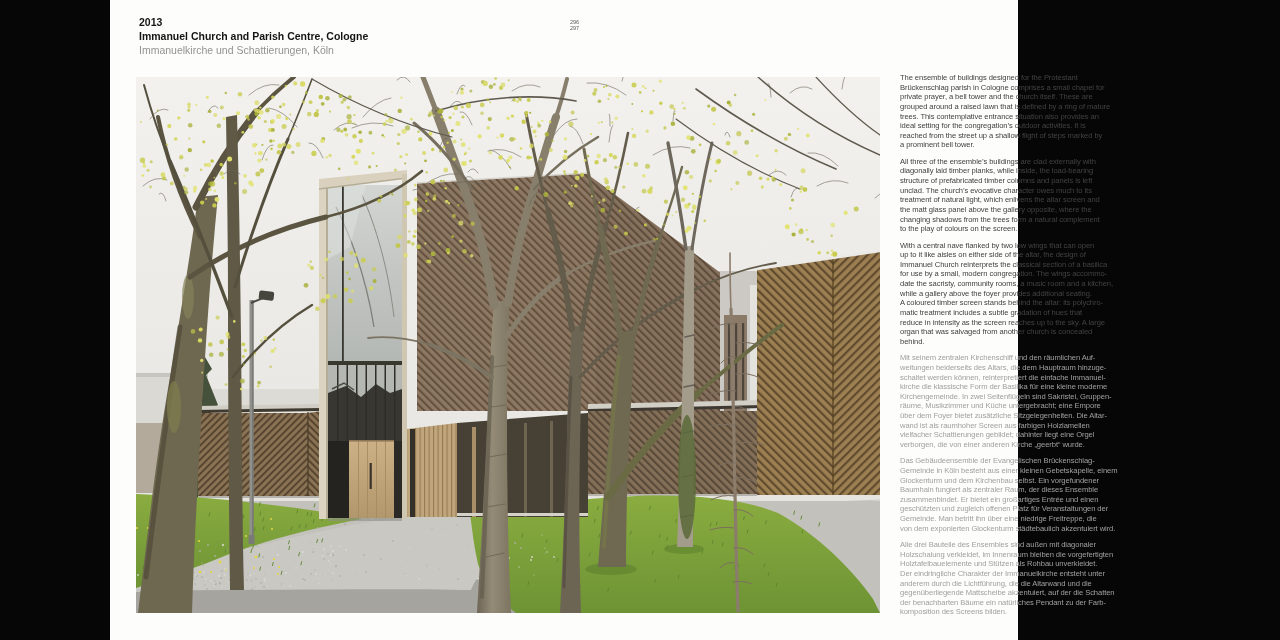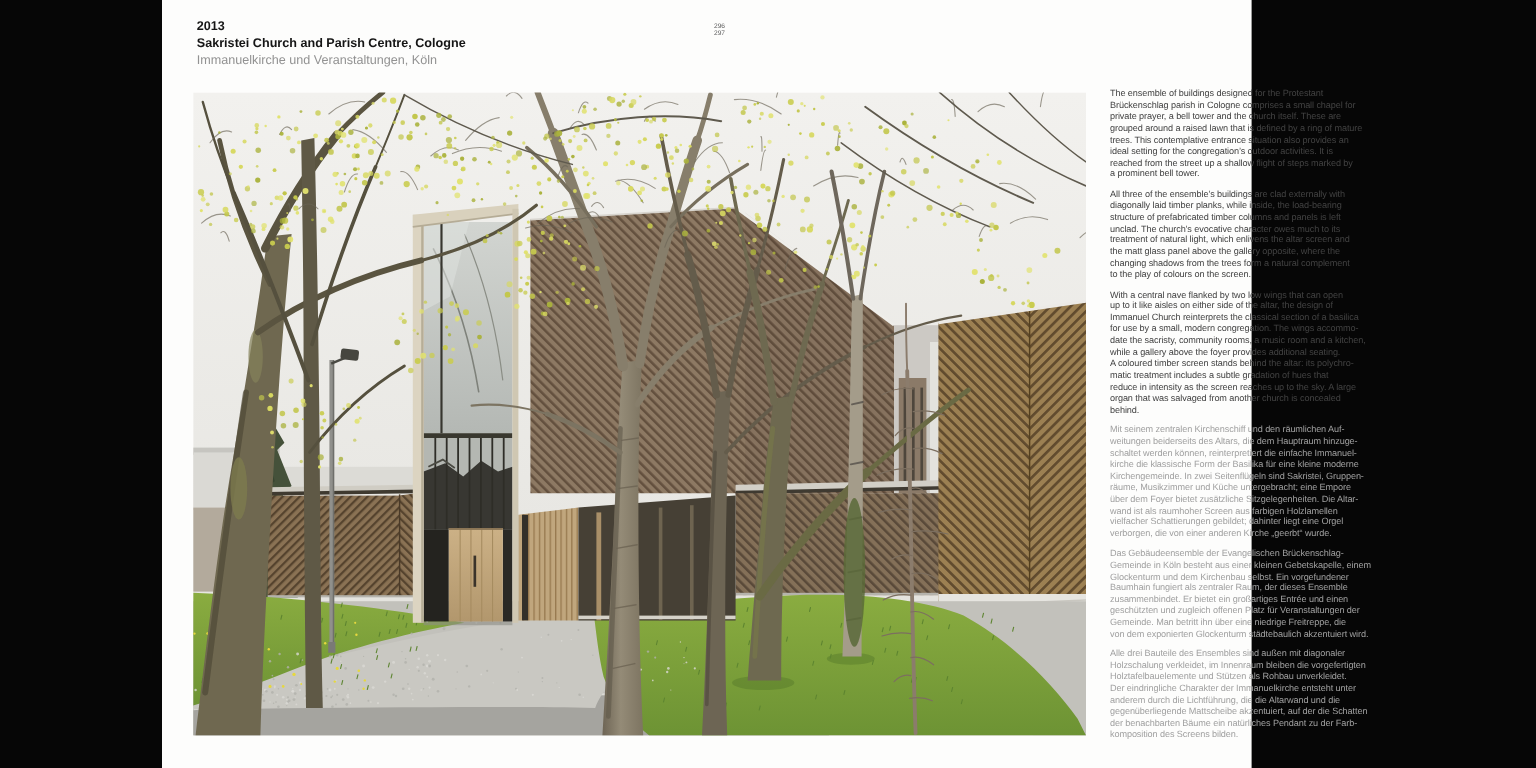--- a/index.html
+++ b/index.html
@@ -1,41 +1,41 @@
 <!DOCTYPE html>
 <html><head>
 <meta charset="utf-8">
 <style>
   html,body{margin:0;padding:0;}
   body{
     width:1280px;height:640px;position:relative;overflow:hidden;
     background:#060606;
     font-family:"Liberation Sans",sans-serif;
   }
-  .page{position:absolute;left:135px;top:0;width:908px;height:640px;background:#fdfdfc;}
+  .page{position:absolute;left:110px;top:0;width:908px;height:640px;background:#fdfdfc;}
   .header{position:absolute;left:29px;top:16px;}
   .header .year{font-weight:bold;font-size:10.5px;line-height:13.8px;color:#151515;}
   .header .t-en{font-weight:bold;font-size:10.5px;line-height:13.8px;color:#151515;}
   .header .t-de{font-weight:normal;font-size:10.5px;line-height:13.8px;color:#929292;}
   .folio{position:absolute;left:460px;top:19px;font-size:5.5px;line-height:6.4px;color:#5a5a5a;}
   .photo{position:absolute;left:26px;top:77px;width:744px;height:536px;}
   .photo svg{display:block;}
   .article{position:absolute;left:790px;top:73px;width:228px;font-size:7.6px;line-height:9.63px;letter-spacing:-0.08px;color:#424242;}
   .para{white-space:pre-line;margin:0 0 6.8px 0;}
   .german-block{color:#a0a0a0;margin-top:5.4px;}
 </style>
 </head>
 <body>
 
 <div class="page">
 
   <div class="header">
     <div class="year">2013</div>
-    <div class="t-en">Sakristei Church and Parish Centre, Cologne</div>
-    <div class="t-de">Immanuelkirche und Veranstaltungen, Köln</div>
+    <div class="t-en">Immanuel Church and Parish Centre, Cologne</div>
+    <div class="t-de">Immanuelkirche und Schattierungen, Köln</div>
   </div>
 
   <div class="folio">
     <div>296</div>
     <div>297</div>
   </div>
 
   <div class="photo" title="Bell tower with tall glazed face and timber-clad church and chapel volumes of the Immanuel Church ensemble in Cologne, seen through a grove of bare spring trees with a lawn and curving gravel path in front">
     <svg width="744" height="536" viewBox="0 0 744 536" xmlns="http://www.w3.org/2000/svg">
       <defs>

